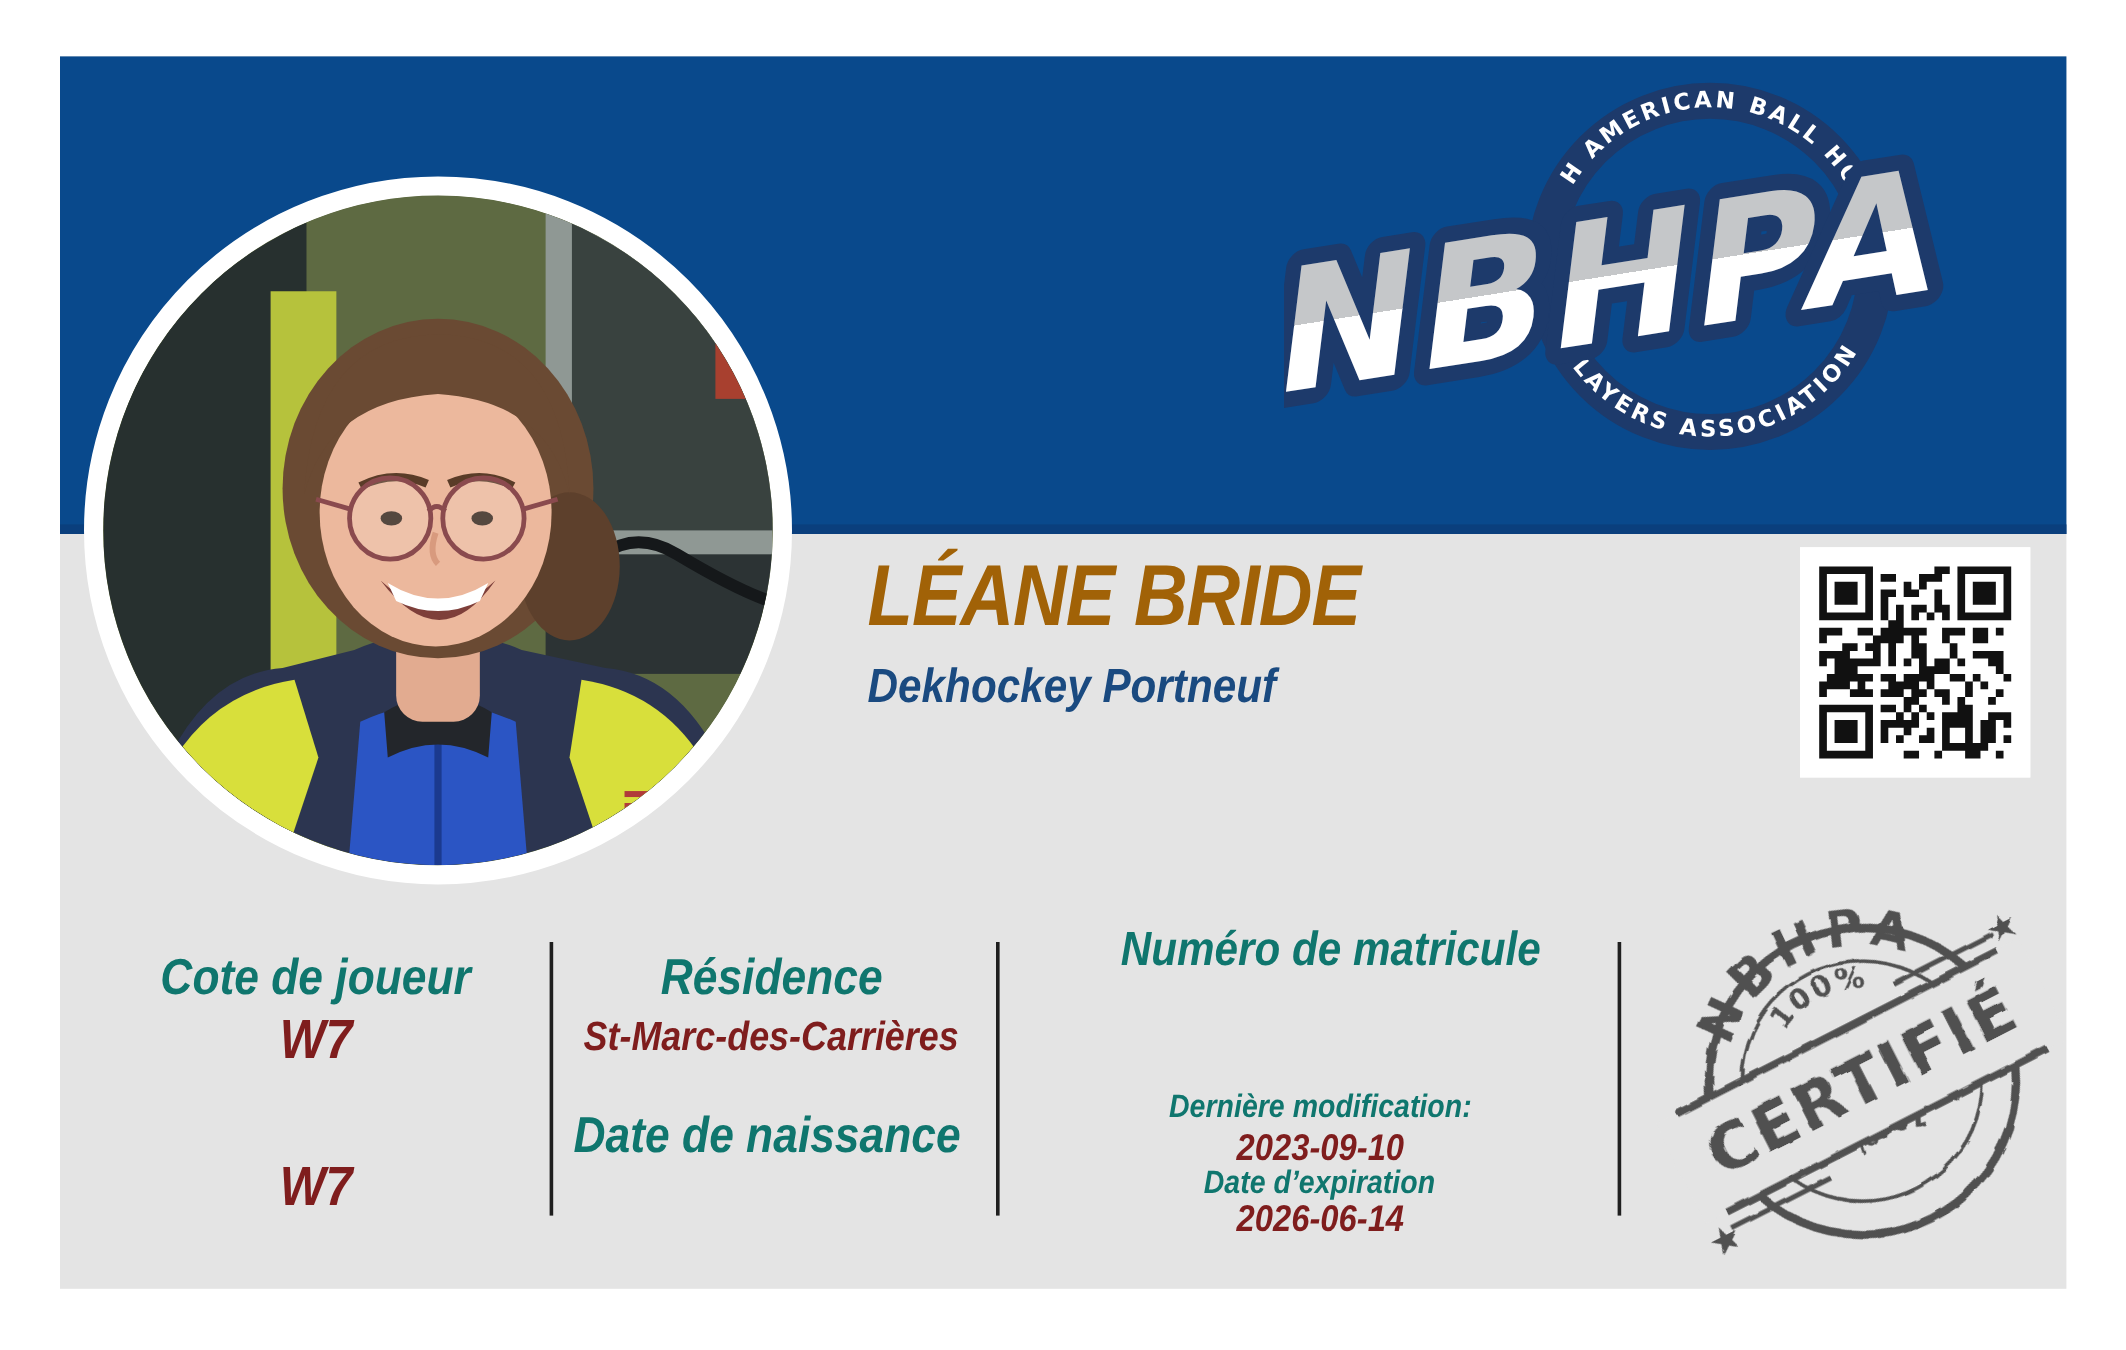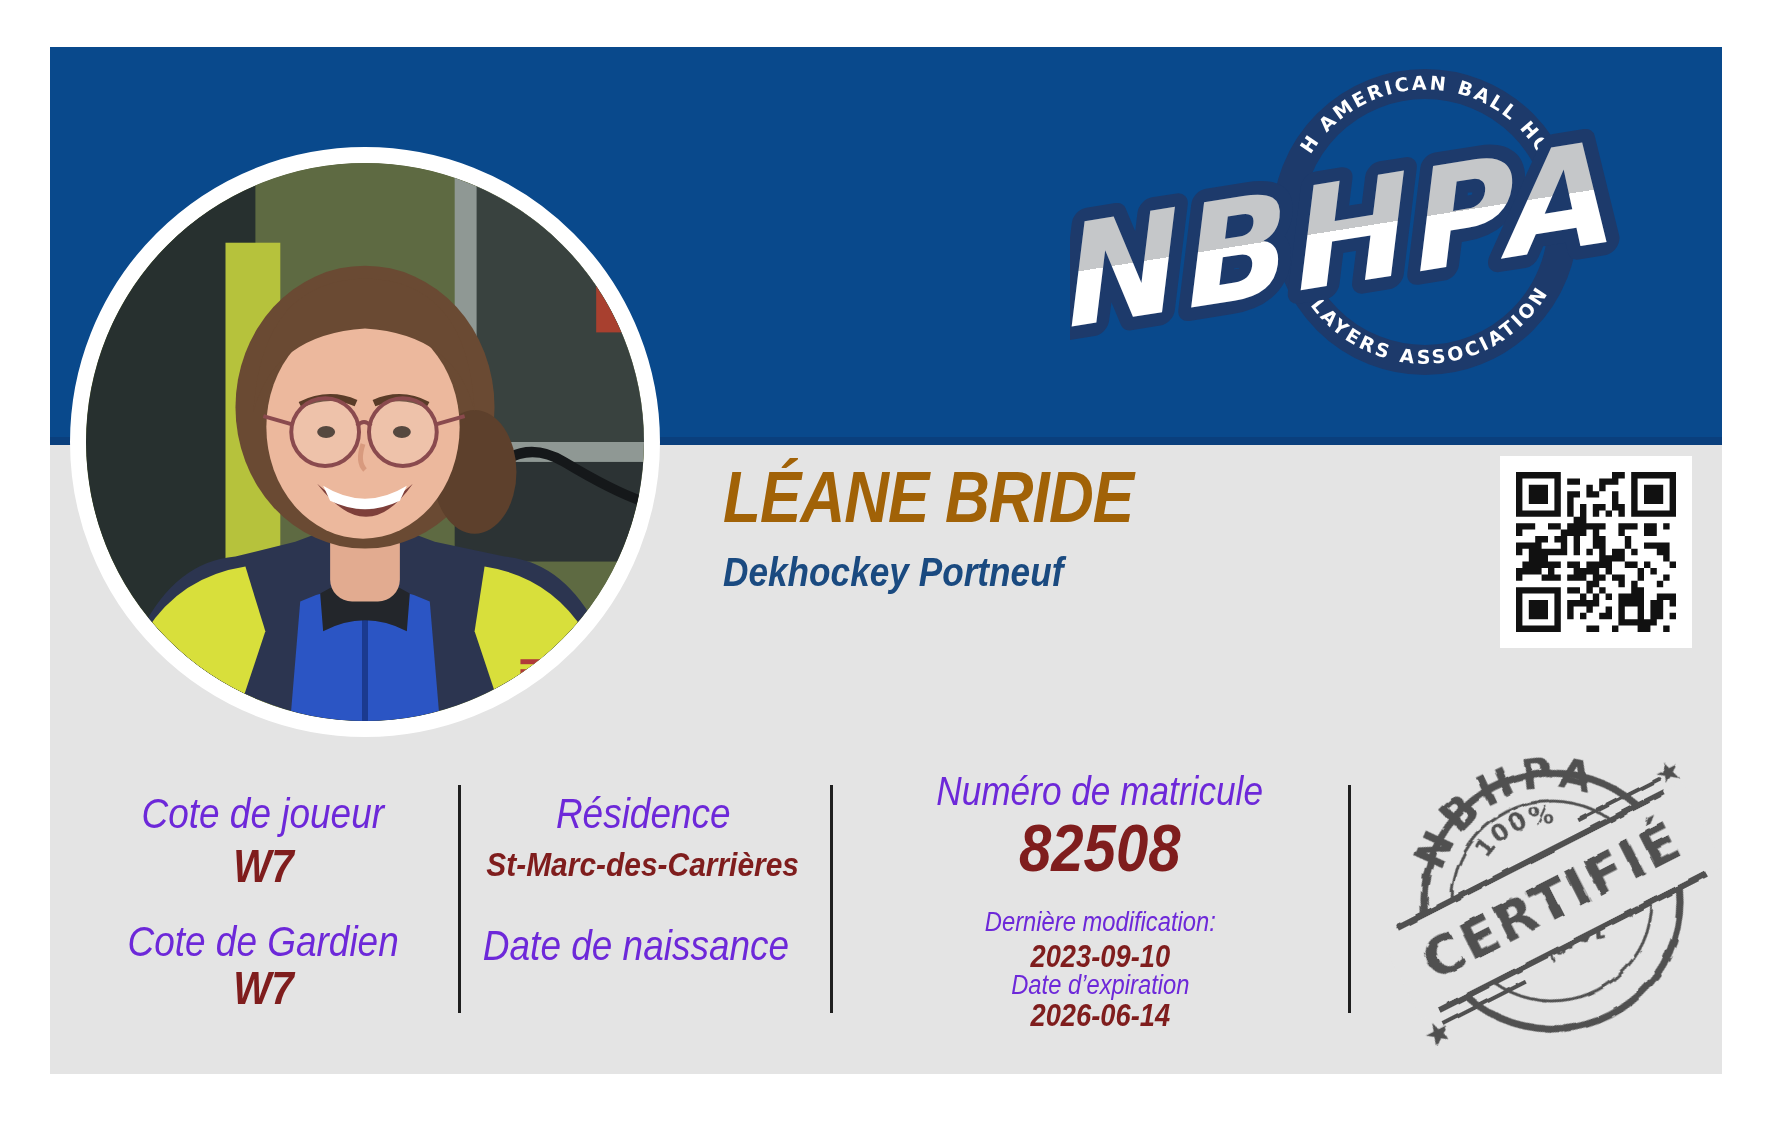--- a/index.html
+++ b/index.html
@@ -24,21 +24,21 @@
   .name .sq{display:inline-block;transform:scaleX(.86);transform-origin:left center;letter-spacing:-1px;}
   .team{position:absolute;left:673px;top:505px;font-size:40px;font-weight:bold;font-style:italic;
         color:#1a4a80;line-height:1;white-space:nowrap;}
   .team .sq{display:inline-block;transform:scaleX(.88);transform-origin:left center;}
   
   .qr{position:absolute;left:1450px;top:409px;width:192px;height:192px;background:#ffffff;}
   .qr svg{display:block;width:100%;height:100%;}
   
   .col{position:absolute;text-align:center;line-height:1;white-space:nowrap;}
   .col .sq{display:inline-block;transform:scaleX(.88);transform-origin:center;}
-  .lbl{color:#6d28d9;font-weight:normal;font-style:italic;}
+  .lbl{color:#0f766e;font-weight:bold;font-style:italic;}
   .val{color:#7f1d1d;font-weight:bold;font-style:italic;}
   .vline{position:absolute;top:738px;height:228px;width:3px;background:#1f1f1f;}
   
   .stamp{position:absolute;left:1330px;top:688px;width:340px;height:330px;}
   .stamp-text{font-family:"DejaVu Sans", sans-serif;}
 </style>
 </head>
 <body>
 
 <div class="stage">
@@ -137,45 +137,39 @@
     <div class="vline" style="left:408px"></div>
     <div class="vline" style="left:780px"></div>
     <div class="vline" style="left:1298px"></div>
 
     <div class="col lbl" style="left:33px;top:746px;width:360px;font-size:42px">
       <span class="sq">Cote de joueur</span>
     </div>
     <div class="col val" style="left:33px;top:796px;width:360px;font-size:46px">
       <span class="sq">W7</span>
     </div>
-    <div class="col lbl" style="left:33px;top:874px;width:360px;font-size:42px">
-      <span class="sq">Cote de Gardien</span>
-    </div>
     <div class="col val" style="left:33px;top:918px;width:360px;font-size:46px">
       <span class="sq">W7</span>
     </div>
 
     <div class="col lbl" style="left:413px;top:746px;width:360px;font-size:42px">
       <span class="sq">Résidence</span>
     </div>
     <div class="col val" style="left:413px;top:800px;width:360px;font-size:34px">
       <span class="sq">St-Marc-des-Carrières</span>
     </div>
     <div class="col lbl" style="left:406px;top:878px;width:360px;font-size:42px">
       <span class="sq">Date de naissance</span>
     </div>
     <div class="col val" style="left:413px;top:930px;width:360px;font-size:34px">
       <span class="sq"></span>
     </div>
 
     <div class="col lbl" style="left:860px;top:724px;width:380px;font-size:40px">
       <span class="sq">Numéro de matricule</span>
-    </div>
-    <div class="col val" style="left:860px;top:768px;width:380px;font-size:66px">
-      <span class="sq">82508</span>
     </div>
     <div class="col lbl" style="left:860px;top:862px;width:380px;font-size:27px">
       <span class="sq">Dernière modification:</span>
     </div>
     <div class="col val" style="left:860px;top:894px;width:380px;font-size:31px">
       <span class="sq">2023-09-10</span>
     </div>
     <div class="col lbl" style="left:860px;top:925px;width:380px;font-size:27px">
       <span class="sq">Date d’expiration</span>
     </div>

